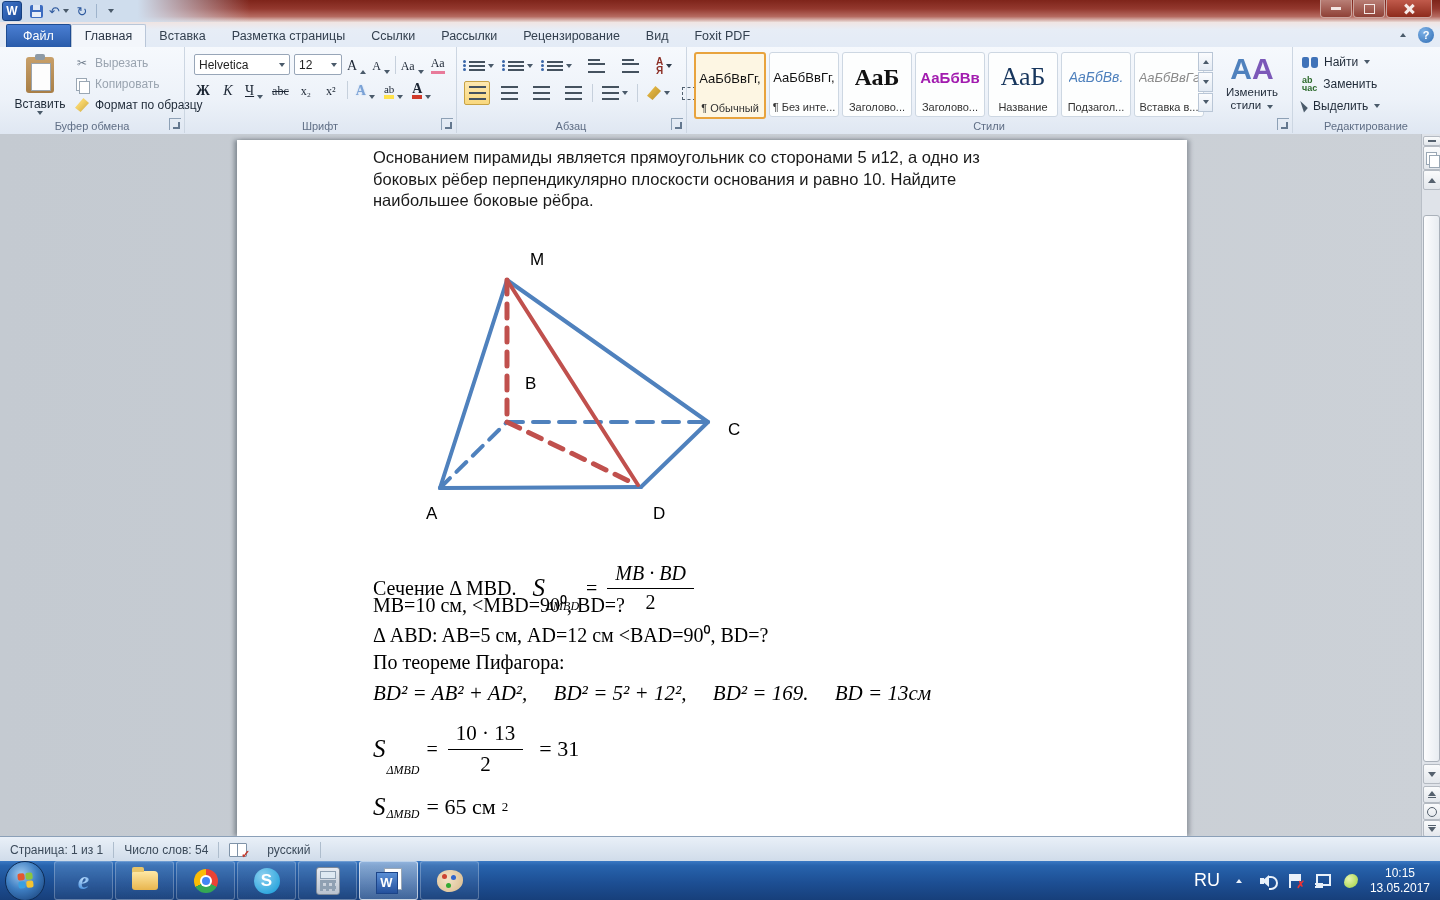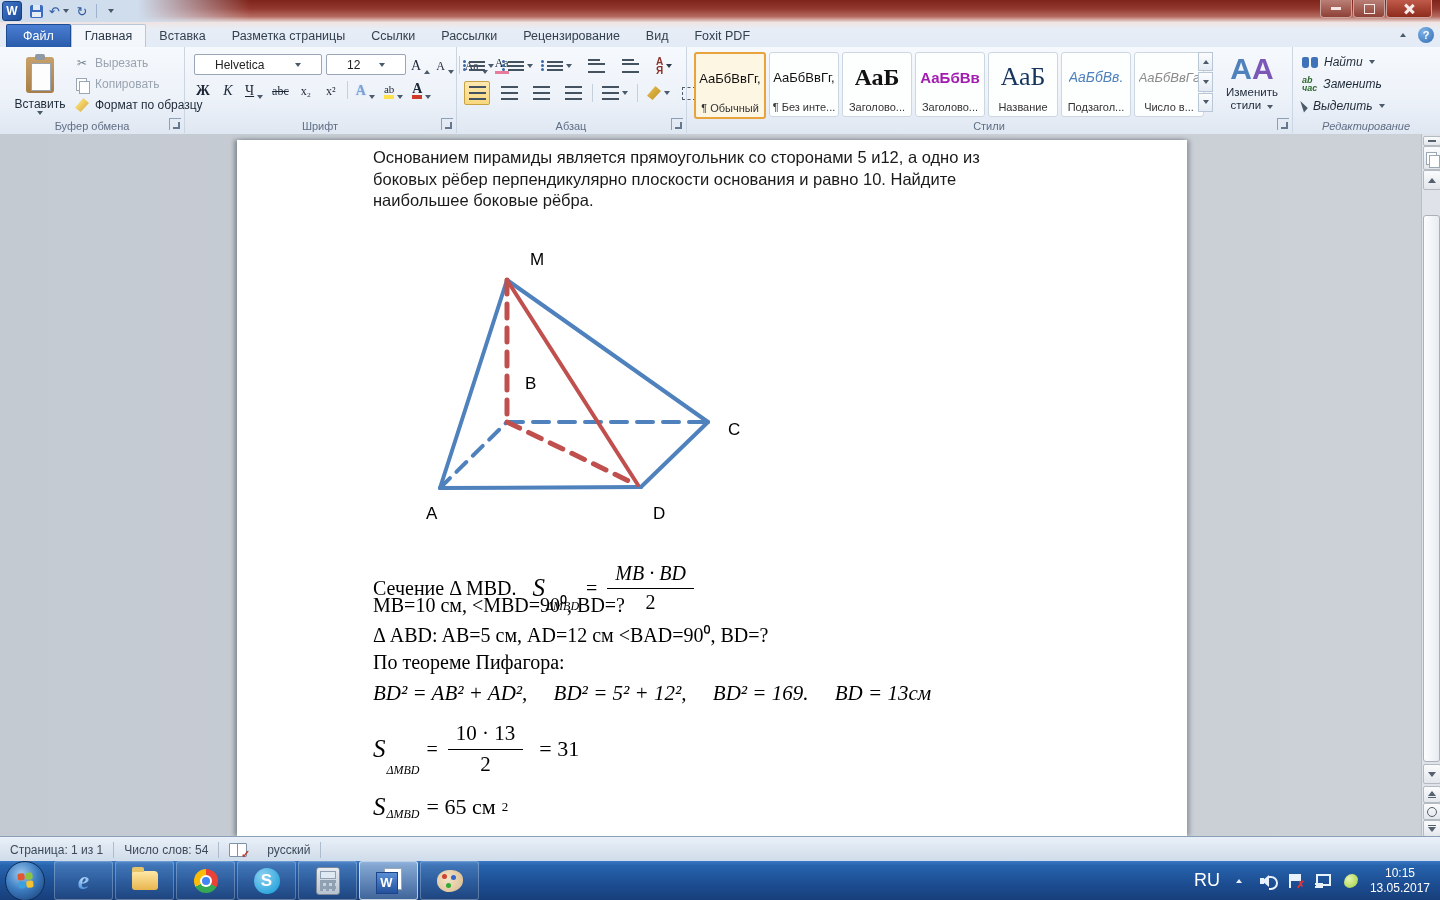--- a/index.html
+++ b/index.html
@@ -62,21 +62,21 @@
   .scmd{display:flex;align-items:center;gap:5px;font-size:12px;color:#1f2a38;white-space:nowrap;}
   .scmd.dis{color:#9aa4b0;}
   .sicon{width:16px;height:16px;display:flex;align-items:center;justify-content:center;font-size:12px;color:#6c7a89;}
   .copyicon{position:relative;width:12px;height:13px;}
   .copyicon:before,.copyicon:after{content:"";position:absolute;width:9px;height:11px;background:#fff;border:1px solid #9aa7b4;}
   .copyicon:before{left:0;top:0;} .copyicon:after{left:3px;top:3px;}
   .brushicon{width:14px;height:14px;background:linear-gradient(135deg,#f5d36a 40%,#caa53c);clip-path:polygon(0 70%,60% 0,100% 35%,40% 100%);}
 
   .g-font{left:184px;width:272px;}
   .combo{display:inline-flex;align-items:center;justify-content:space-between;background:#fff;border:1px solid #98a6b8;
-    height:19px;font-size:12px;color:#222;padding:0 20px;border-radius:2px;text-align:right;}
+    height:19px;font-size:12px;color:#222;padding:0 4px;border-radius:2px;text-align:right;}
   .fontrow1{position:absolute;left:10px;top:7px;display:flex;align-items:center;gap:4px;}
   .fontrow2{position:absolute;left:10px;top:34px;display:flex;align-items:center;gap:7px;}
   .fbtn{min-width:16px;height:18px;display:flex;align-items:flex-end;justify-content:center;font-size:14px;color:#1c2634;
     font-family:"Liberation Serif",serif;padding:0 1px;}
   .fbtn.sm{font-size:12px;}
   .fsep{width:1px;height:18px;background:#c6d0dc;}
   .tri-d{width:0;height:0;border-left:3.5px solid transparent;border-right:3.5px solid transparent;border-top:4px solid #4a5a6a;display:inline-block;}
   .tri-u{width:0;height:0;border-left:3.5px solid transparent;border-right:3.5px solid transparent;border-bottom:4px solid #4a5a6a;display:inline-block;}
   .underln{text-decoration:underline;}
   .strik{text-decoration:line-through;font-size:12px;}
@@ -112,21 +112,21 @@
   .st4{font-family:"Liberation Serif",serif;font-size:26px;color:#17365d;}
   .st5{color:#4f81bd;font-style:italic;font-size:14px;}
   .st6{color:#8a8a8a;font-style:italic;font-size:13px;}
   .styscroll{position:absolute;left:512px;top:5px;width:15px;height:60px;display:flex;flex-direction:column;gap:1px;}
   .styscroll .sbtn{flex:1;background:linear-gradient(#fbfcfe,#e4ebf4);border:1px solid #b9c6d6;display:flex;align-items:center;justify-content:center;}
   .chgsty{position:absolute;left:534px;top:5px;width:64px;height:74px;display:flex;flex-direction:column;align-items:center;}
   .chgsty .aa{font-size:30px;font-weight:bold;color:#7b58b8;line-height:34px;}
   .chgsty .aa span{color:#4f81bd;}
   .chgsty .blabel{font-size:11.5px;color:#1f2a38;text-align:center;line-height:13px;}
 
-  .g-edit{left:1292px;width:148px;border-right:none;font-style:italic;}
+  .g-edit{left:1292px;width:148px;border-right:none;}
   .editrows{position:absolute;left:10px;top:8px;display:flex;flex-direction:column;gap:7px;}
   .erow{display:flex;align-items:center;gap:6px;font-size:12px;color:#1f2a38;white-space:nowrap;}
   .binoc{width:16px;height:11px;position:relative;}
   .binoc:before,.binoc:after{content:"";position:absolute;top:0;width:7px;height:11px;background:#3f72b8;border-radius:2px 2px 3px 3px;}
   .binoc:before{left:0;} .binoc:after{right:0;}
   .abac{font-size:9px;color:#2d6a2d;font-weight:bold;line-height:8px;}
   .selarrow{width:0;height:0;border-left:5px solid #49engo;border-left:5px solid #4a5a6a;border-top:9px solid transparent;border-bottom:3px solid transparent;transform:rotate(-18deg);}
 
   
   .docarea{position:absolute;left:0;top:134px;width:1440px;height:702px;
@@ -471,21 +471,21 @@
         <div class="stycard">
           <div class="stypre st4">АаБ</div>
           <div class="styname">Название</div>
         </div>
         <div class="stycard">
           <div class="stypre st5">АаБбВв.</div>
           <div class="styname">Подзагол...</div>
         </div>
         <div class="stycard">
           <div class="stypre st6">АаБбВвГг</div>
-          <div class="styname">Число в...</div>
+          <div class="styname">Вставка в...</div>
         </div>
       </div>
       <div class="styscroll">
         <div class="sbtn">
             <span class="tri-u"></span>
           </div>
         <div class="sbtn">
             <span class="tri-d"></span>
           </div>
         <div class="sbtn">

